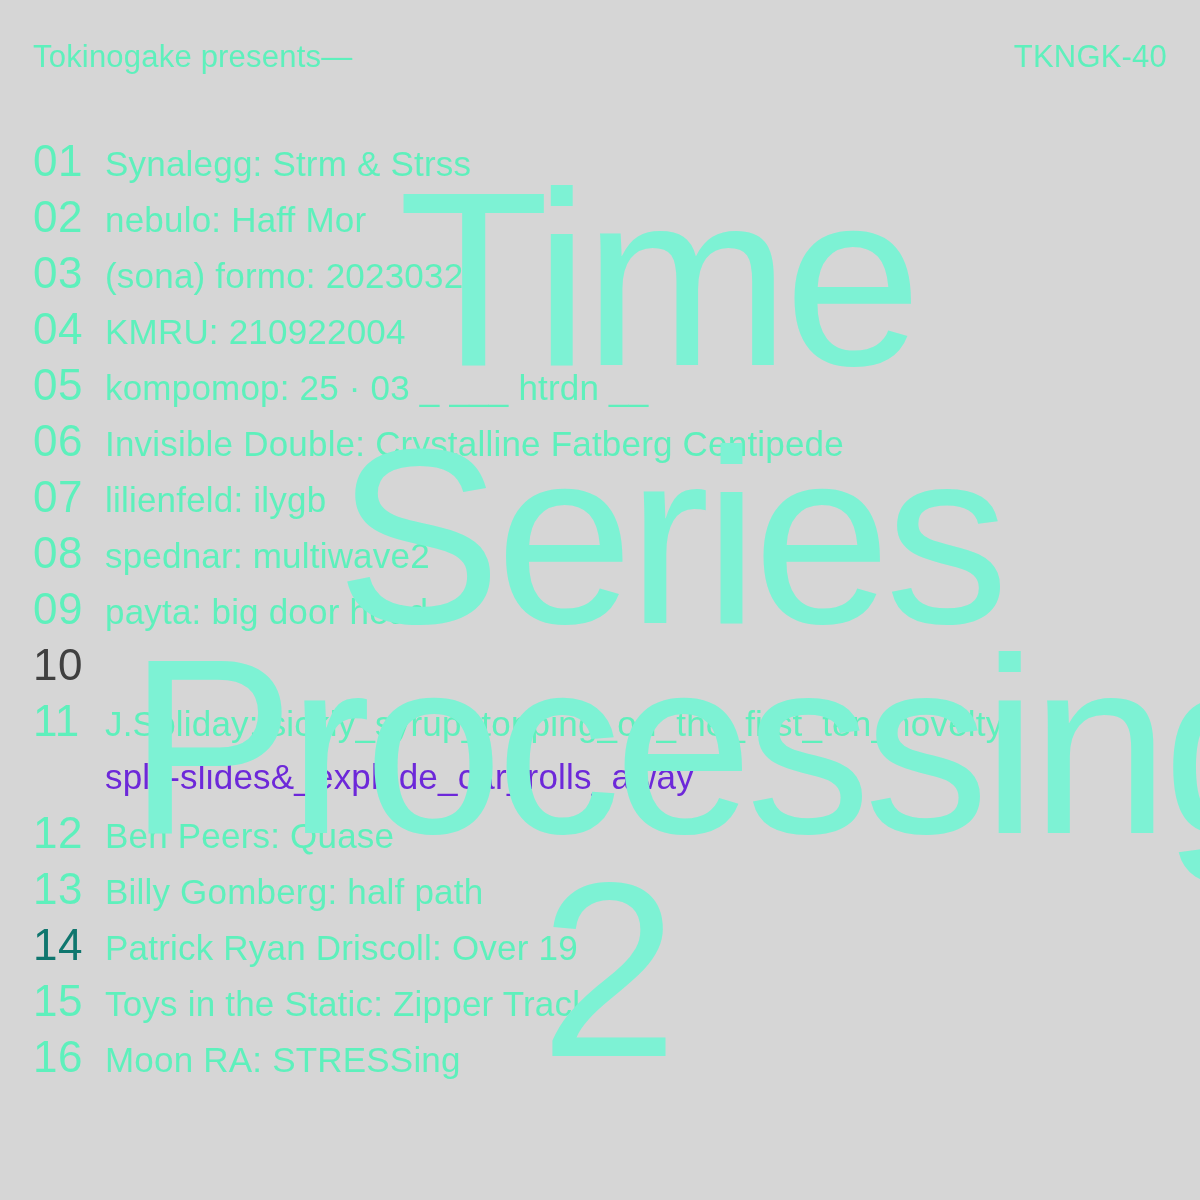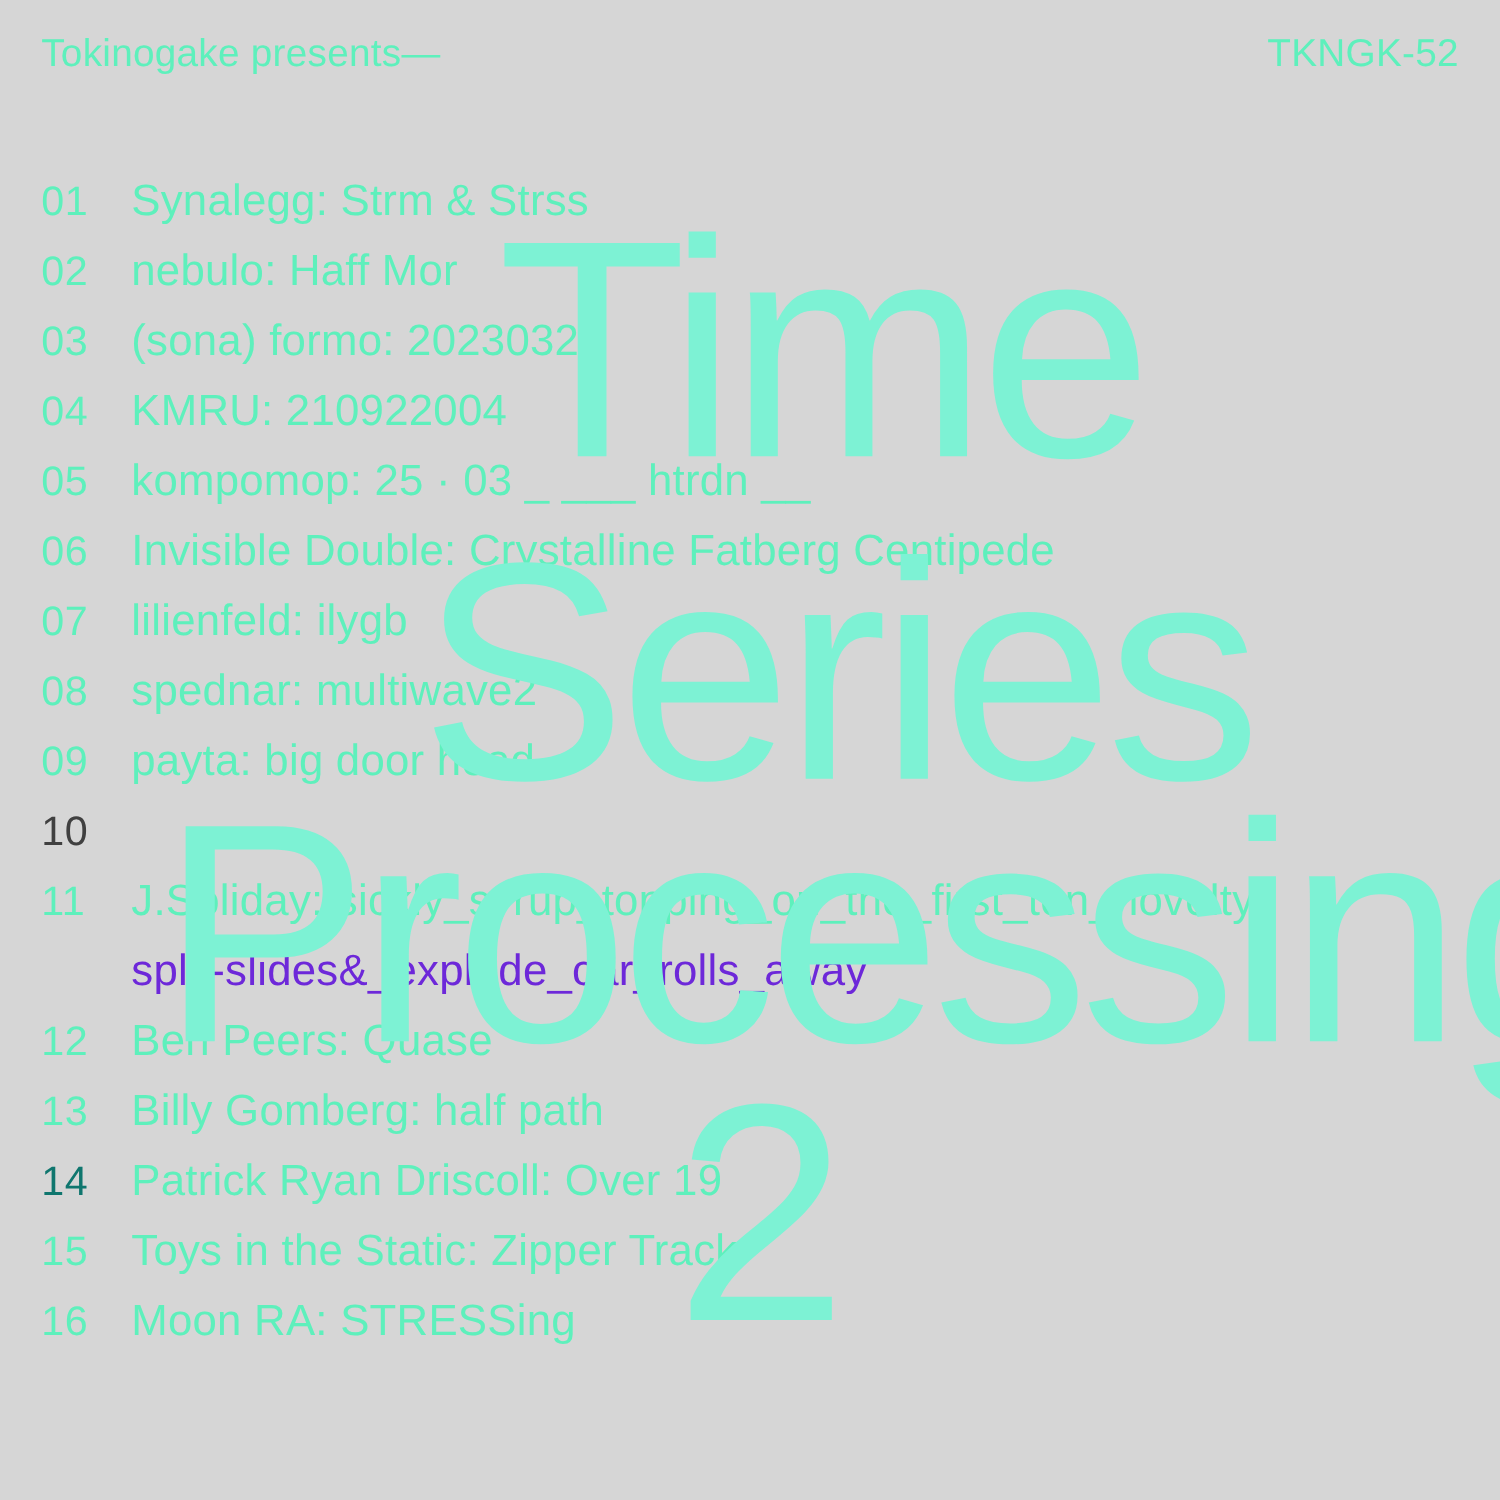--- a/index.html
+++ b/index.html
@@ -23,21 +23,21 @@
 
   
   .header {
     position: absolute;
     top: 26px;
     left: 33px;
     right: 33px;
     height: 48px;
     display: flex;
     justify-content: space-between;
-    align-items: flex-start;
+    align-items: flex-end;
     z-index: 3;
     gap: 20px;
   }
   .header-left, .header-right {
     font-size: 31px;
     font-weight: 400;
     letter-spacing: 0.2px;
     color: #5ef0bc;
     white-space: nowrap;
     line-height: 1.1;
@@ -54,21 +54,21 @@
   .track-row {
     display: flex;
     align-items: baseline;
     height: 56px;
     line-height: 56px;
     white-space: nowrap;
   }
   .track-num {
     width: 72px;
     flex: 0 0 72px;
-    font-size: 33px;
+    font-size: 44px;
     color: #5ef0bc;
     letter-spacing: 0.5px;
   }
   .track-title {
     font-size: 35px;
     color: #5ef0bc;
     letter-spacing: 0.2px;
   }
   .track-row.continuation .track-num {
     visibility: hidden;
@@ -110,21 +110,21 @@
     letter-spacing: -6px;
   }
 </style>
 </head>
 <body style="background: rgb(214, 214, 214);">
 
 <div id="poster" style="background: rgb(214, 214, 214);">
 
   <div class="header">
     <div class="header-left" style="color: rgb(94, 240, 188);">Tokinogake presents—</div>
-    <div class="header-right" style="color: rgb(94, 240, 188);">TKNGK-52</div>
+    <div class="header-right" style="color: rgb(94, 240, 188);">TKNGK-40</div>
   </div>
 
   <div class="tracklist" id="tracklist">
       <div class="track-row">
         <span class="track-num" style="color: rgb(94, 240, 188);">01</span>
         <span class="track-title" style="color: rgb(94, 240, 188);">Synalegg: Strm &amp; Strss</span>
       </div>
       <div class="track-row">
         <span class="track-num" style="color: rgb(94, 240, 188);">02</span>
         <span class="track-title" style="color: rgb(94, 240, 188);">nebulo: Haff Mor</span>

